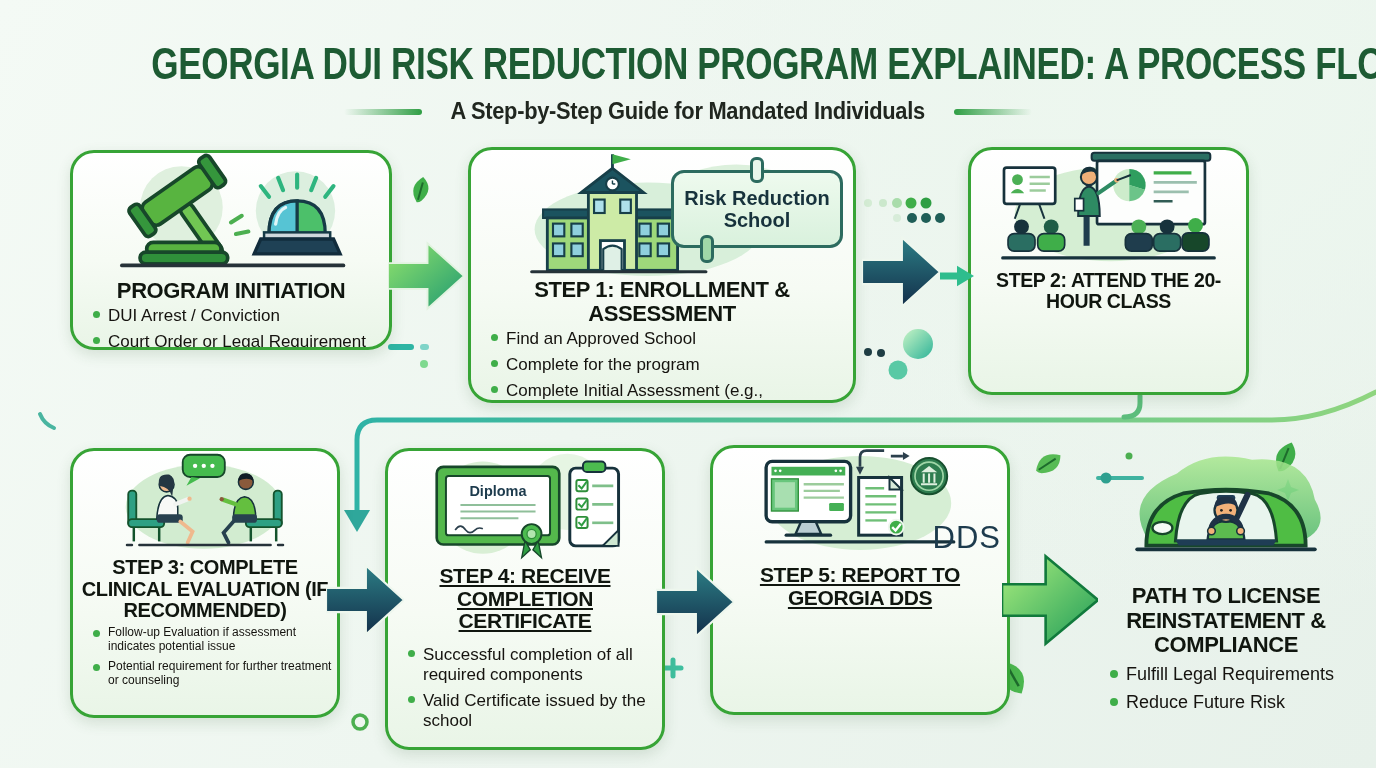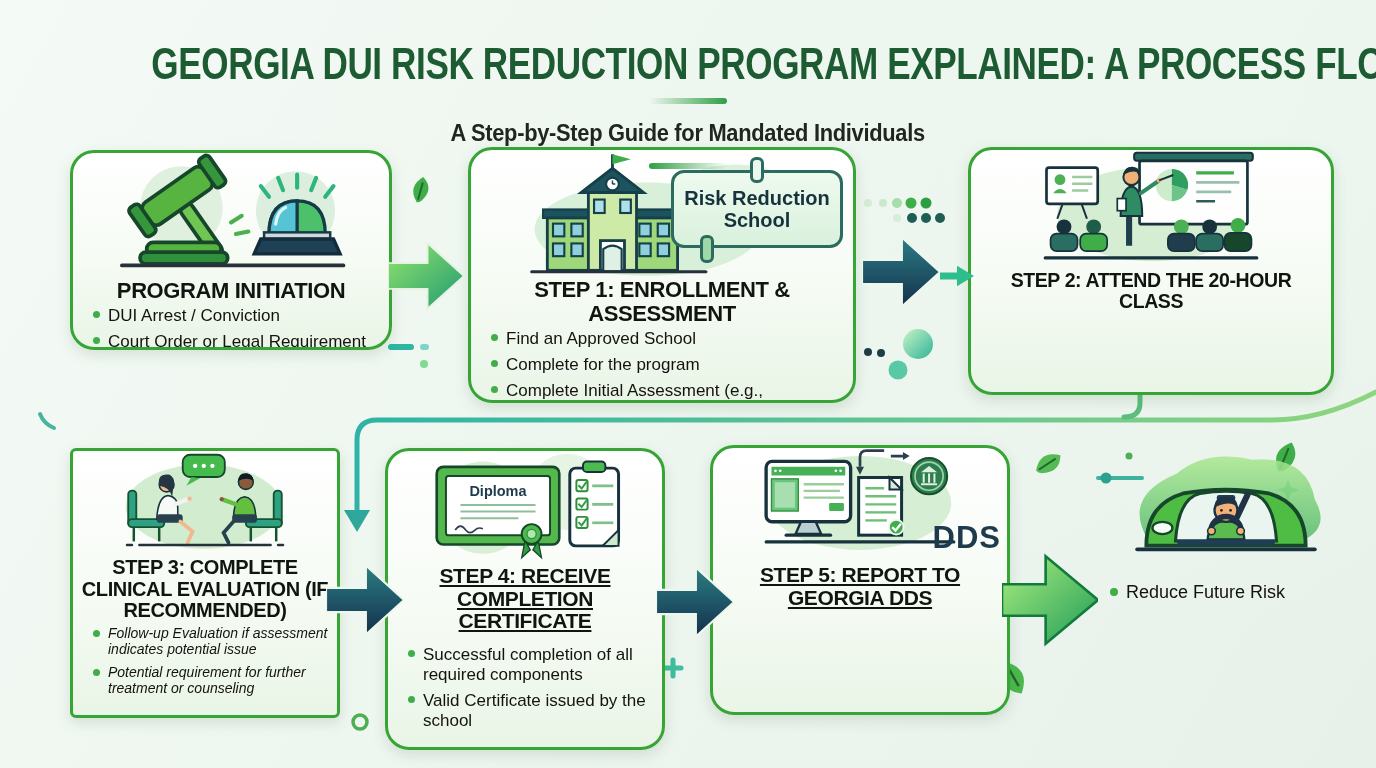--- a/index.html
+++ b/index.html
@@ -5,49 +5,49 @@
   html,body{margin:0;padding:0;}
   body{font-family:"Liberation Sans",sans-serif;}
   #canvas{position:relative;width:1376px;height:768px;overflow:hidden;
     background:
       radial-gradient(circle at 88% 10%, #edf7ef 0%, rgba(237,247,239,0) 40%),
       linear-gradient(120deg,#f4faf5 0%,#eef6f0 45%,#e7f1ea 100%);}
   
   .hdr{position:absolute;top:38px;left:0;width:100%;text-align:center;z-index:4;}
   .hdr h1{margin:0;font-weight:bold;font-size:45px;letter-spacing:-.5px;color:#1d5b33;
     white-space:nowrap;transform:scaleX(.78);transform-origin:center;}
-  .sub-row{display:flex;align-items:center;justify-content:center;gap:16px;margin-top:8px;flex-direction:column;}
+  .sub-row{display:flex;align-items:center;justify-content:center;gap:16px;margin-top:8px;}
   .sub-row h2{margin:0;font-size:23px;font-weight:bold;color:#20261f;letter-spacing:-.3px;transform:scaleX(.95);}
   .dash{width:78px;height:6px;border-radius:3px;}
   .dash.l{background:linear-gradient(90deg,rgba(63,174,73,0),#2f9e44);}
   .dash.r{background:linear-gradient(270deg,rgba(63,174,73,0),#2f9e44);}
   
   .card{position:absolute;z-index:2;border:3.5px solid #37a436;border-radius:24px;
     background:linear-gradient(180deg,#ffffff 0%,#f6fbf4 55%,#e9f5e7 100%);
     box-shadow:0 5px 14px rgba(46,94,50,.15);box-sizing:border-box;overflow:hidden;}
   .illus{position:relative;width:100%;}
   .illus svg{display:block;width:100%;height:100%;}
   .card h3{margin:2px 8px 3px;text-align:center;font-weight:bold;color:#10160f;letter-spacing:-.4px;line-height:1.08;}
   .card ul{list-style:none;margin:3px 0 0;padding:0 0 0 20px;}
   .card li{position:relative;color:#15130f;padding-left:15px;margin-bottom:6px;line-height:1.18;}
   .card li::before{content:"";position:absolute;left:0;top:5px;width:7px;height:7px;border-radius:50%;background:#3fae49;}
   .t22{font-size:22px;} .t21{font-size:21px;text-decoration:underline;} .t20{font-size:20px;} .t19{font-size:19.5px;}
-  .b17 li{font-size:17px;} .b15 li{font-size:14px;font-style:italic;}
+  .b17 li{font-size:17px;} .b15 li{font-size:12px;}
   .arrow{position:absolute;z-index:3;}
   .arrow svg{display:block;width:100%;height:100%;}
   
   .school-sign{position:absolute;right:10px;top:20px;width:172px;height:78px;border:3px solid #2c6b5f;border-radius:13px;
     background:linear-gradient(180deg,#eefaee,#d9f1dd);display:flex;align-items:center;justify-content:center;text-align:center;
     font-weight:bold;font-size:20px;line-height:1.12;color:#17323c;box-sizing:border-box;padding:0 10px;}
   .school-sign::before{content:"";position:absolute;top:-16px;left:50%;margin-left:-7px;width:8px;height:20px;
     border:3px solid #2c6b5f;border-radius:6px;background:#eaf7ec;}
   .school-sign::after{content:"";position:absolute;bottom:-18px;left:26px;width:8px;height:22px;
     border:3px solid #2c6b5f;border-radius:6px;background:#9fd8a8;}
   
-  .dds-label{position:absolute;right:6px;top:72px;font-weight:bold;font-size:31px;letter-spacing:1px;color:#1d3b4d;margin-left:28px;}
+  .dds-label{position:absolute;right:6px;top:72px;font-weight:normal;font-size:31px;letter-spacing:1px;color:#1d3b4d;margin-left:28px;}
   
   #final{position:absolute;left:1080px;top:446px;width:292px;height:290px;z-index:2;}
   #final h3{margin:4px auto 6px;width:250px;text-align:center;font-weight:bold;font-size:22px;line-height:1.12;color:#10160f;letter-spacing:-.4px;}
   #final ul{list-style:none;margin:2px 0 0;padding:0 0 0 30px;}
   #final li{position:relative;font-size:18px;color:#15130f;padding-left:16px;margin-bottom:7px;}
   #final li::before{content:"";position:absolute;left:0;top:6px;width:8px;height:8px;border-radius:50%;background:#3fae49;}
   .ovl{position:absolute;left:0;top:0;z-index:1;pointer-events:none;}
 </style>
 </head>
 <body>
@@ -244,21 +244,21 @@
     <svg viewBox="0 0 90 100">
         <polygon points="0,36 46,36 46,10 90,50 46,90 46,64 0,64" fill="url(#gDarkArrow)" stroke="#eef7ee" stroke-width="2.5"></polygon>
       </svg>
   </div>
   <div class="arrow" style="left:940px;top:263px;width:34px;height:26px;">
     <svg viewBox="0 0 40 30">
         <polygon points="0,11 20,11 20,3 40,15 20,27 20,19 0,19" fill="#2ebd8d"></polygon>
       </svg>
   </div>
 
-  <section class="card" style="left:968px;top:147px;width:366px;height:248px;">
+  <section class="card" style="left:968px;top:147px;width:281px;height:248px;">
     <div class="illus" style="height:118px;">
       <svg viewBox="0 0 330 175">
         <ellipse cx="168" cy="95" rx="142" ry="70" fill="#d5eed3"></ellipse>
         <g>
           <rect x="140" y="4" width="176" height="12" rx="4" fill="#2a6e62" stroke="#17323c" stroke-width="3"></rect>
           <rect x="148" y="16" width="160" height="94" rx="3" fill="#fdfefd" stroke="#17323c" stroke-width="4"></rect>
           <circle cx="196" cy="52" r="24" fill="#cdeccb"></circle>
           <path d="M196 52 L196 28 A24 24 0 0 1 219 59 Z" fill="#2f9e5f"></path>
           <path d="M196 52 L219 59 A24 24 0 0 1 196 76 Z" fill="#6cc489"></path>
           <line x1="232" y1="34" x2="288" y2="34" stroke="#3fae49" stroke-width="5"></line>
@@ -293,21 +293,21 @@
             <circle cx="294" cy="112" r="11" fill="#3fae49"></circle>
               <rect x="274" y="123" width="40" height="27" rx="9" fill="#17472a" stroke="#17323c" stroke-width="2.5"></rect>
           </g>
           <line x1="8" y1="160" x2="322" y2="160" stroke="#17323c" stroke-width="4.5" stroke-linecap="round"></line>
         </g>
       </svg>
     </div>
     <h3 class="t19">STEP 2: ATTEND THE 20-HOUR CLASS</h3>
   </section>
 
-  <section class="card" style="left:70px;top:448px;width:270px;height:270px;border-radius:6px;">
+  <section class="card" style="left:70px;top:448px;width:270px;height:270px;">
     <div class="illus" style="height:104px;">
       <svg viewBox="0 0 280 168">
         <ellipse cx="138" cy="90" rx="126" ry="68" fill="#d2ecd0"></ellipse>
         <g>
           <rect x="104" y="6" width="68" height="36" rx="12" fill="#45bb4e" stroke="#17472a" stroke-width="3"></rect>
           <circle cx="124" cy="24" r="3.5" fill="#ffffff"></circle>
             <circle cx="138" cy="24" r="3.5" fill="#ffffff"></circle>
             <circle cx="152" cy="24" r="3.5" fill="#ffffff"></circle>
           <polygon points="118,42 110,56 132,44" fill="#45bb4e"></polygon>
         </g>
@@ -484,18 +484,20 @@
           <path d="M144 91 q6 5 12 0" fill="none" stroke="#9c5b2b" stroke-width="2"></path>
           <path d="M130 112 A20 20 0 0 1 170 112" fill="none" stroke="#1f3246" stroke-width="7"></path>
           <circle cx="131" cy="111" r="5" fill="#f2b179" stroke="#17323c" stroke-width="2"></circle>
           <circle cx="169" cy="111" r="5" fill="#f2b179" stroke="#17323c" stroke-width="2"></circle>
           <path d="M84 122 H216 L212 130 H88 Z" fill="#1f3d55"></path>
           <ellipse cx="67" cy="107" rx="13" ry="8" fill="#f5fbf5" stroke="#17472a" stroke-width="3"></ellipse>
           <line x1="34" y1="135" x2="266" y2="135" stroke="#17323c" stroke-width="5" stroke-linecap="round"></line>
         </g>
       </svg>
     </div>
+    <h3>PATH TO LICENSE REINSTATEMENT &amp; COMPLIANCE</h3>
     <ul>
+      <li><span>Fulfill Legal Requirements</span></li>
       <li><span>Reduce Future Risk</span></li>
     </ul>
   </section>
 
 </div>
 
 </body></html>

